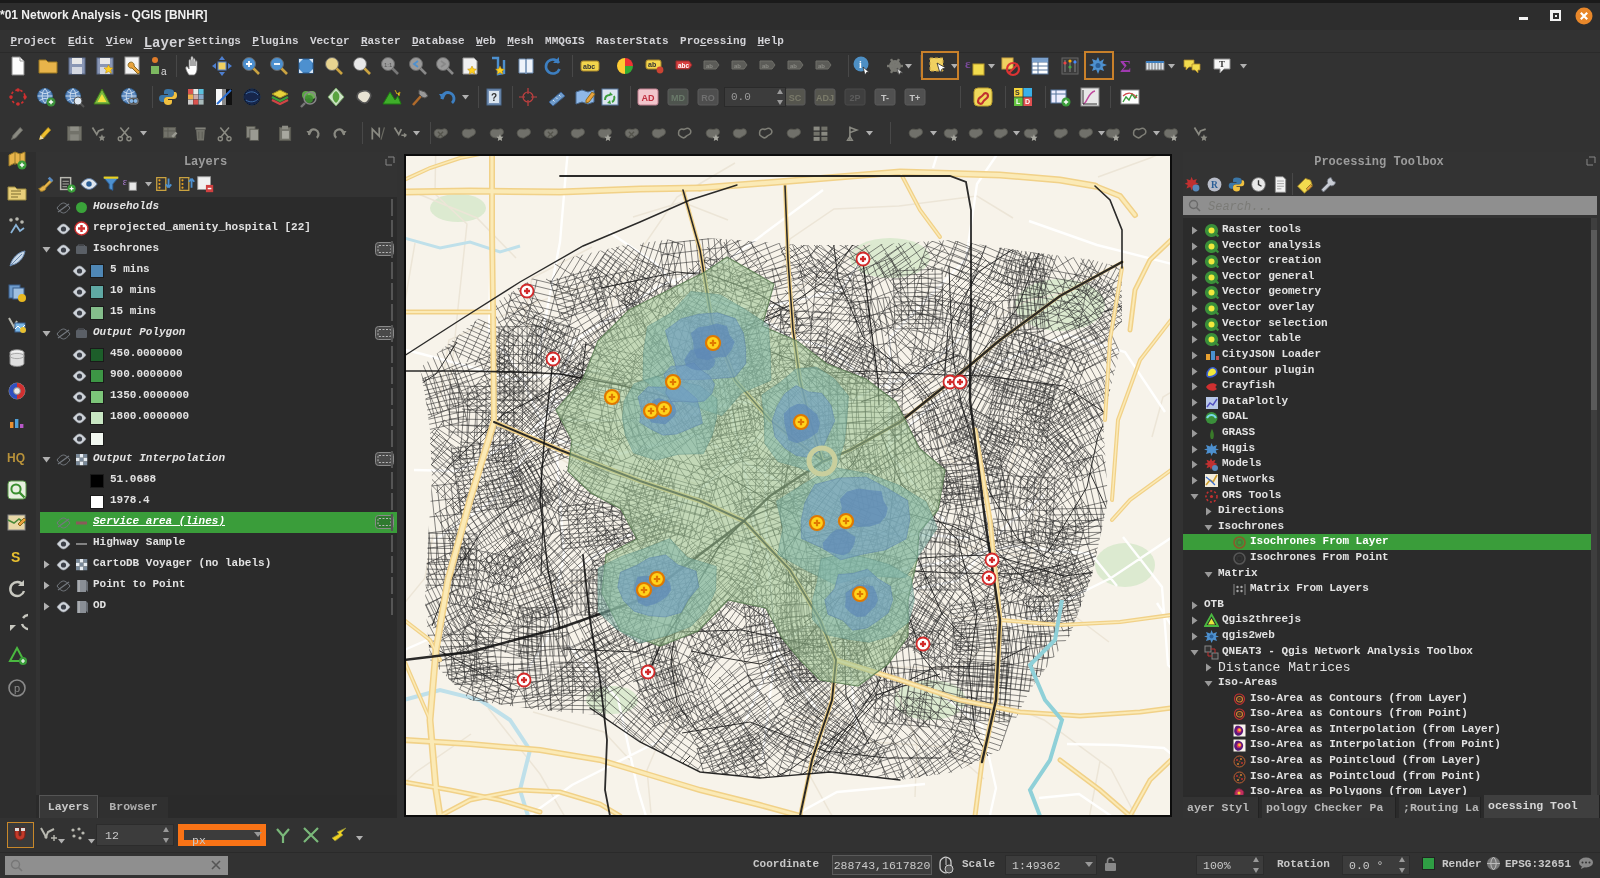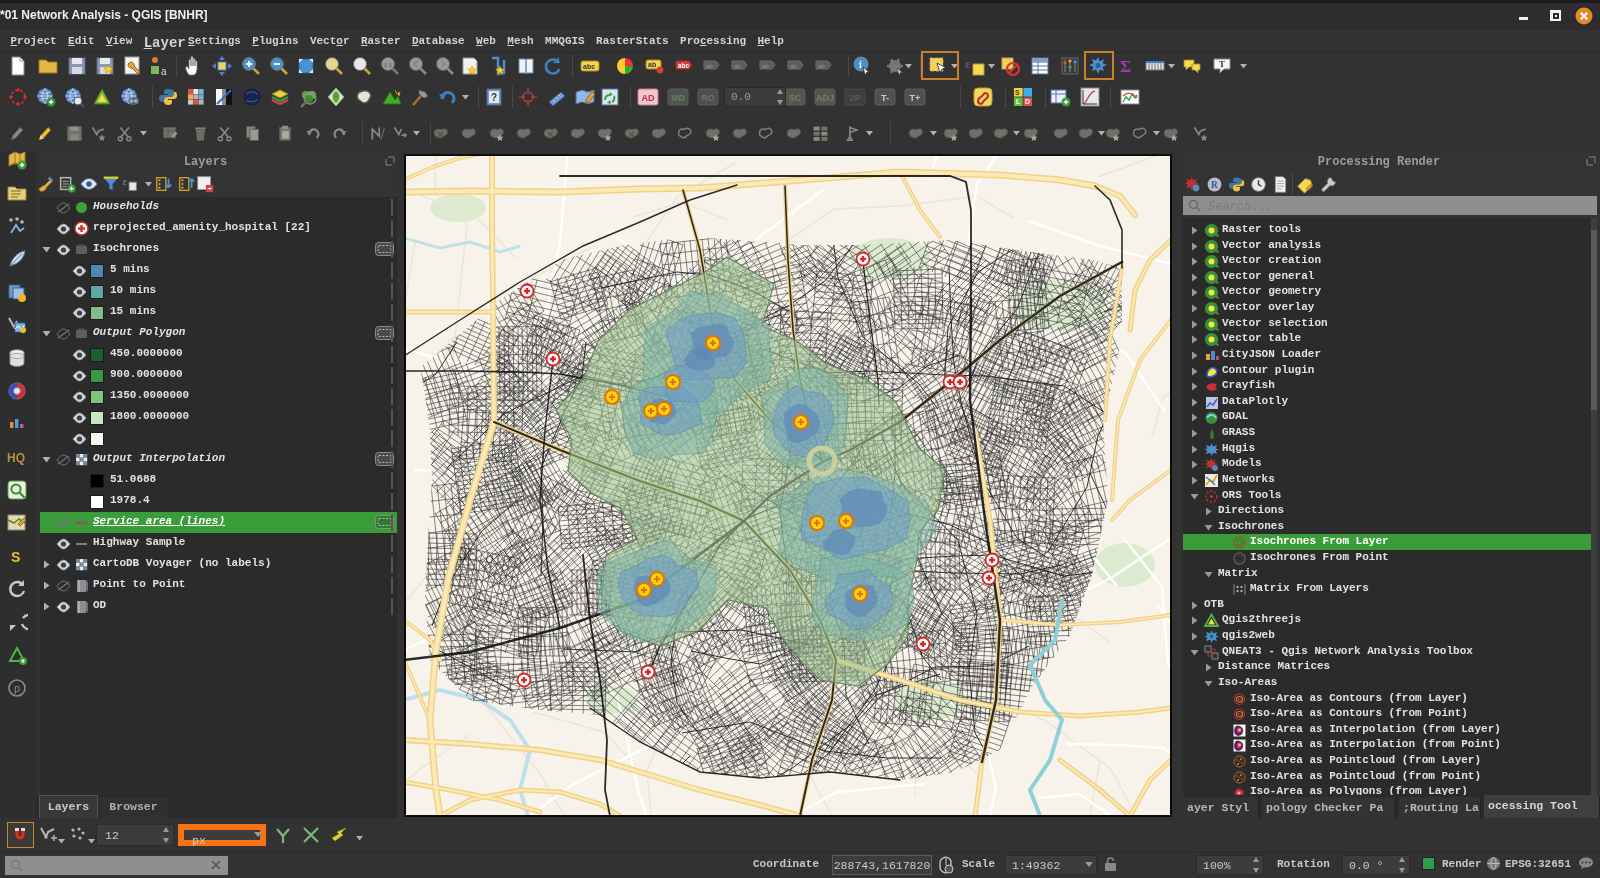--- a/index.html
+++ b/index.html
@@ -1152,21 +1152,21 @@
           <circle r="7" fill="#ffd31c" stroke="#e07800" stroke-width="2.2"></circle>
           <path d="M-3.2 0H3.2M0 -3.2V3.2" stroke="#e07800" stroke-width="2.2"></path>
         </g>
         <g transform="translate(251,423)">
           <circle r="7" fill="#ffd31c" stroke="#e07800" stroke-width="2.2"></circle>
           <path d="M-3.2 0H3.2M0 -3.2V3.2" stroke="#e07800" stroke-width="2.2"></path>
         </g>
 </svg></div>
   </div>
 <div class="abs" style="left:1183px;top:152px;width:417px;height:666px;background:#333333"></div>
-<div class="abs" style="left:1183px;top:155px;width:392px;height:16px;text-align:center;color:#9c9c9c;font-size:12px;font-weight:bold">Processing Render</div>
+<div class="abs" style="left:1183px;top:155px;width:392px;height:16px;text-align:center;color:#9c9c9c;font-size:12px;font-weight:bold">Processing Toolbox</div>
 <svg class="abs" style="left:1586px;top:156px" width="10" height="10">
     <path d="M1 3v6h6M3 1h6v6" fill="none" stroke="#888"></path>
   </svg>
 <svg style="position:absolute;left:1183px;top:175px" width="19" height="19" viewBox="0 0 22 22">
     <path d="M10 2l1.6 4L16 4.5 14.5 8.5 18 10l-3.5 1.5L16 15.5l-4.4-1.5L10 18l-1.6-4L4 15.5 5.5 11.5 2 10l3.5-1.5L4 4.5l4.4 1.5z" fill="#c03030"></path>
     <circle cx="15" cy="15" r="4" fill="#5a88b8"></circle>
   </svg>
 <svg style="position:absolute;left:1205px;top:175px" width="19" height="19" viewBox="0 0 22 22">
     <circle cx="11" cy="11" r="8" fill="#b8bcc8"></circle>
     <text x="7" y="15" font-size="11" font-weight="bold" fill="#2a5e96" font-family="Liberation Serif">R</text>
@@ -1398,21 +1398,21 @@
   </svg>
 <svg class="abs" style="left:1204px;top:645px" width="15" height="15">
     <rect x="1" y="1" width="6" height="6" fill="#333" stroke="#888"></rect>
     <rect x="8" y="8" width="6" height="6" fill="#333" stroke="#888"></rect>
     <path d="M4 7v4h4M7 4h4v4" stroke="#c03030" fill="none"></path>
   </svg>
 <div class="abs" style="left:1222px;top:645px;color:#e2e2e2;font-size:11px;font-weight:bold;white-space:pre">QNEAT3 - Qgis Network Analysis Toolbox</div>
 <svg class="abs" style="left:1204px;top:663px" width="9" height="9">
     <path d="M2 0.5v8L7.5 4.5z" fill="#9a9a9a"></path>
   </svg>
-<div class="abs" style="left:1218px;top:660px;color:#e2e2e2;font-size:11px;font-weight:bold;white-space:pre">Distance Matrices</div>
+<div class="abs" style="left:1218px;top:660px;color:#e2e2e2;font-size:13px;font-weight:normal;white-space:pre">Distance Matrices</div>
 <svg class="abs" style="left:1204px;top:679px" width="9" height="9">
     <path d="M0.5 2h8L4.5 7.5z" fill="#9a9a9a"></path>
   </svg>
 <div class="abs" style="left:1218px;top:676px;color:#e2e2e2;font-size:11px;font-weight:bold;white-space:pre">Iso-Areas</div>
 <svg class="abs" style="left:1232px;top:692px" width="15" height="15">
     <path d="M7.5 2c3 0 5 2.5 5 5s-2.5 5.5-5 5.5S2.5 10 2.5 7 4.5 2 7.5 2z" fill="none" stroke="#c03030" stroke-width="1.2"></path>
     <path d="M7.5 4.5c1.7 0 3 1.2 3 2.7s-1.3 2.8-3 2.8-3-1.3-3-2.8 1.3-2.7 3-2.7z" fill="none" stroke="#d08030" stroke-width="1.2"></path>
     <circle cx="7.5" cy="7.3" r="1.2" fill="#804a20"></circle>
   </svg>
 <div class="abs" style="left:1250px;top:692px;color:#e2e2e2;font-size:11px;font-weight:bold;white-space:pre">Iso-Area as Contours (from Layer)</div>

